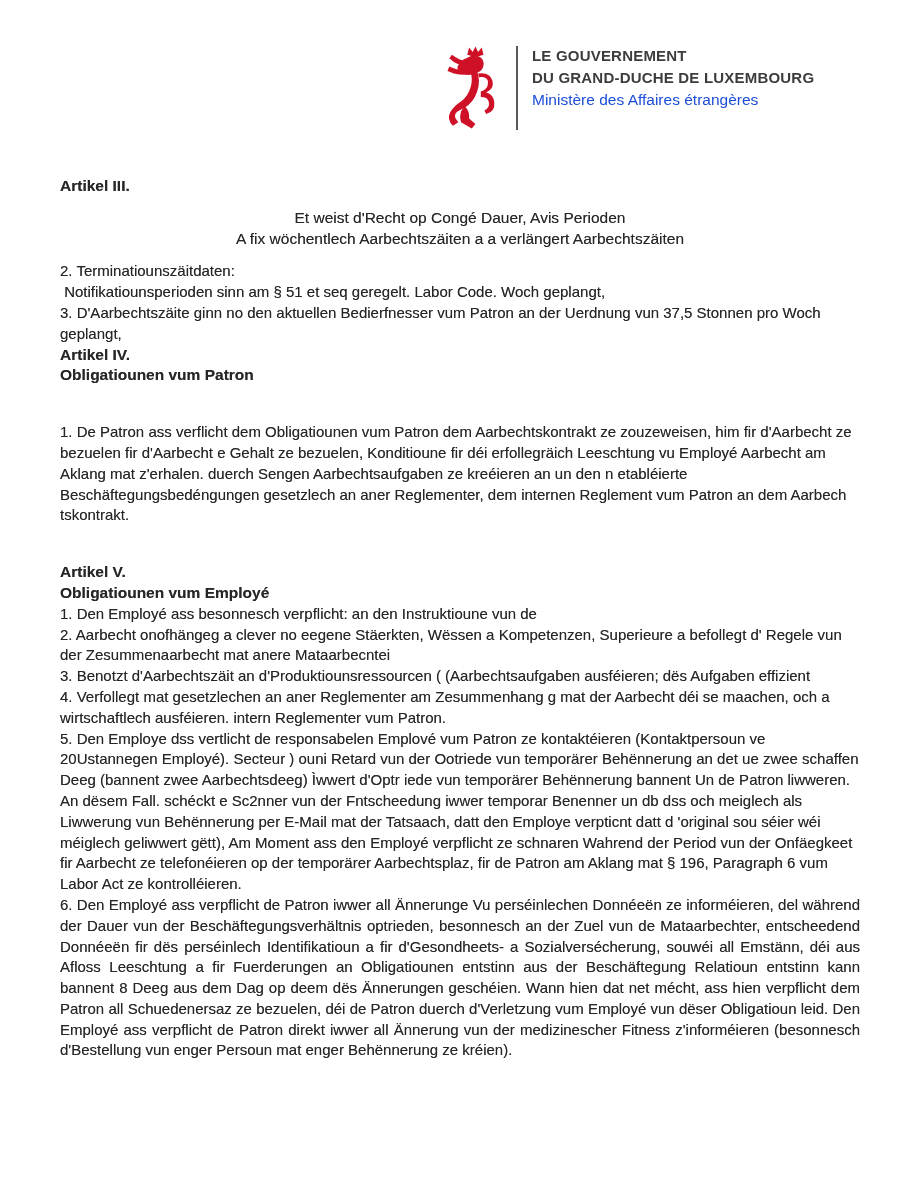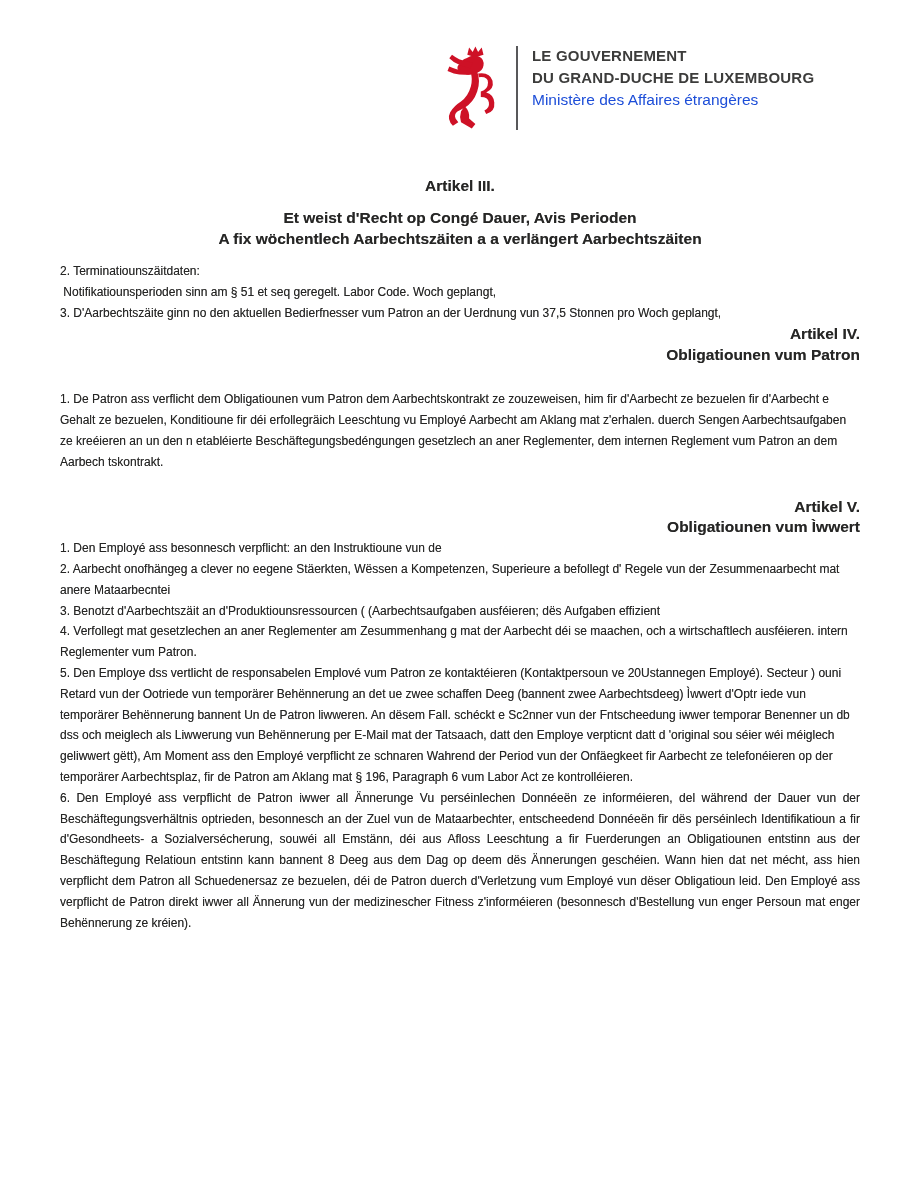--- a/index.html
+++ b/index.html
@@ -28,30 +28,30 @@
     font-size:15.5px; line-height:22px;
     color:#1d4ed8; white-space:nowrap;
   }
 
   
   .doc-body {
     position:absolute; top:176px; left:60px; width:800px;
   }
   .blk {
     white-space:pre-line;
-    font-size:12px; line-height:20.8px;
+    font-size:15px; line-height:20.8px;
     color:#262625;
     text-shadow:0 0 .4px rgba(40,40,40,.55);
   }
-  .blk-title    { font-weight:bold; text-align:center; font-size:15.5px; margin-bottom:11px; }
-  .blk-subtitle { font-weight:bold; text-align:center; font-size:15.5px; margin-bottom:12px; }
-  .blk-heading  { font-weight:bold; text-align:right; font-size:15.5px; }
+  .blk-title    { font-weight:bold; font-size:15.5px; margin-bottom:11px; }
+  .blk-subtitle { font-weight:normal; text-align:center; font-size:15.5px; margin-bottom:12px; }
+  .blk-heading  { font-weight:bold; text-align:left; font-size:15.5px; }
   .blk-para-small { font-size:14.5px; }
   .blk-para-justify { text-align:justify; }
-  .gap-lg { margin-top:24px; }
+  .gap-lg { margin-top:36px; }
 </style>
 </head>
 <body>
 
 <div class="page">
 
   <header class="gov-header">
     <div class="lion-wrap">
       <svg viewBox="0 0 60 92" aria-hidden="true">
         <g fill="#CE1126" stroke="none">
@@ -84,21 +84,21 @@
       <div class="blk blk-title">Artikel III.</div>
       <div class="blk blk-subtitle">Et weist d'Recht op Congé Dauer, Avis Perioden
 A fix wöchentlech Aarbechtszäiten a a verlängert Aarbechtszäiten</div>
       <div class="blk blk-para">2. Terminatiounszäitdaten:
 &nbsp;Notifikatiounsperioden sinn am § 51 et seq geregelt. Labor Code. Woch geplangt,
 3. D'Aarbechtszäite ginn no den aktuellen Bedierfnesser vum Patron an der Uerdnung vun 37,5 Stonnen pro Woch geplangt,</div>
       <div class="blk blk-heading">Artikel IV.
 Obligatiounen vum Patron</div>
       <div class="blk blk-para gap-lg">1. De Patron ass verflicht dem Obligatiounen vum Patron dem Aarbechtskontrakt ze zouzeweisen, him fir d'Aarbecht ze bezuelen fir d'Aarbecht e Gehalt ze bezuelen, Konditioune fir déi erfollegräich Leeschtung vu Employé Aarbecht am Aklang mat z'erhalen. duerch Sengen Aarbechtsaufgaben ze kreéieren an un den n etabléierte Beschäftegungsbedéngungen gesetzlech an aner Reglementer, dem internen Reglement vum Patron an dem Aarbech tskontrakt.</div>
       <div class="blk blk-heading gap-lg">Artikel V.
-Obligatiounen vum Ìwwert</div>
+Obligatiounen vum Employé</div>
       <div class="blk blk-para">1. Den Employé ass besonnesch verpflicht: an den Instruktioune vun de
 2. Aarbecht onofhängeg a clever no eegene Stäerkten, Wëssen a Kompetenzen, Superieure a befollegt d' Regele vun der Zesummenaarbecht mat anere Mataarbecntei
 3. Benotzt d'Aarbechtszäit an d'Produktiounsressourcen ( (Aarbechtsaufgaben ausféieren; dës Aufgaben effizient
 4. Verfollegt mat gesetzlechen an aner Reglementer am Zesummenhang g mat der Aarbecht déi se maachen, och a wirtschaftlech ausféieren. intern Reglementer vum Patron.
 5. Den Employe dss vertlicht de responsabelen Emplové vum Patron ze kontaktéieren (Kontaktpersoun ve 20Ustannegen Employé). Secteur ) ouni Retard vun der Ootriede vun temporärer Behënnerung an det ue zwee schaffen Deeg (bannent zwee Aarbechtsdeeg) Ìwwert d'Optr iede vun temporärer Behënnerung bannent Un de Patron liwweren. An dësem Fall. schéckt e Sc2nner vun der Fntscheedung iwwer temporar Benenner un db dss och meiglech als Liwwerung vun Behënnerung per E-Mail mat der Tatsaach, datt den Employe verpticnt datt d 'original sou séier wéi méiglech geliwwert gëtt), Am Moment ass den Employé verpflicht ze schnaren Wahrend der Period vun der Onfäegkeet fir Aarbecht ze telefonéieren op der temporärer Aarbechtsplaz, fir de Patron am Aklang mat § 196, Paragraph 6 vum Labor Act ze kontrolléieren.</div>
       <div class="blk blk-para-justify">6. Den Employé ass verpflicht de Patron iwwer all Ännerunge Vu perséinlechen Donnéeën ze informéieren, del während der Dauer vun der Beschäftegungsverhältnis optrieden, besonnesch an der Zuel vun de Mataarbechter, entscheedend Donnéeën fir dës perséinlech Identifikatioun a fir d'Gesondheets- a Sozialversécherung, souwéi all Emstänn, déi aus Afloss Leeschtung a fir Fuerderungen an Obligatiounen entstinn aus der Beschäftegung Relatioun entstinn kann bannent 8 Deeg aus dem Dag op deem dës Ännerungen geschéien. Wann hien dat net mécht, ass hien verpflicht dem Patron all Schuedenersaz ze bezuelen, déi de Patron duerch d'Verletzung vum Employé vun dëser Obligatioun leid. Den Employé ass verpflicht de Patron direkt iwwer all Ännerung vun der medizinescher Fitness z'informéieren (besonnesch d'Bestellung vun enger Persoun mat enger Behënnerung ze kréien).</div>
     </main>
 
 </div>
 

